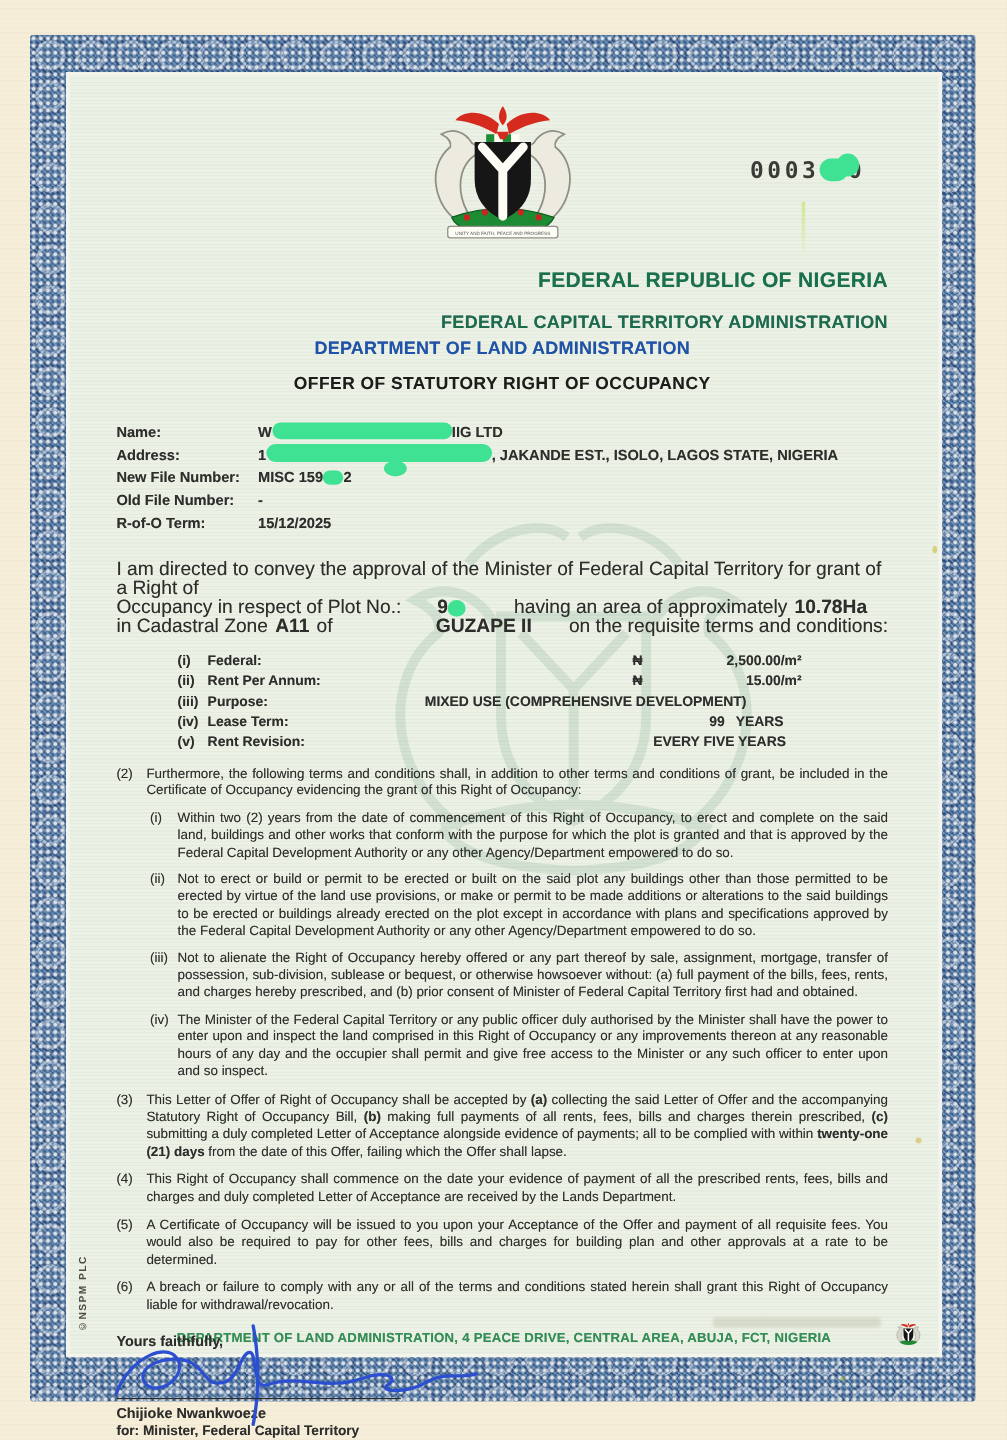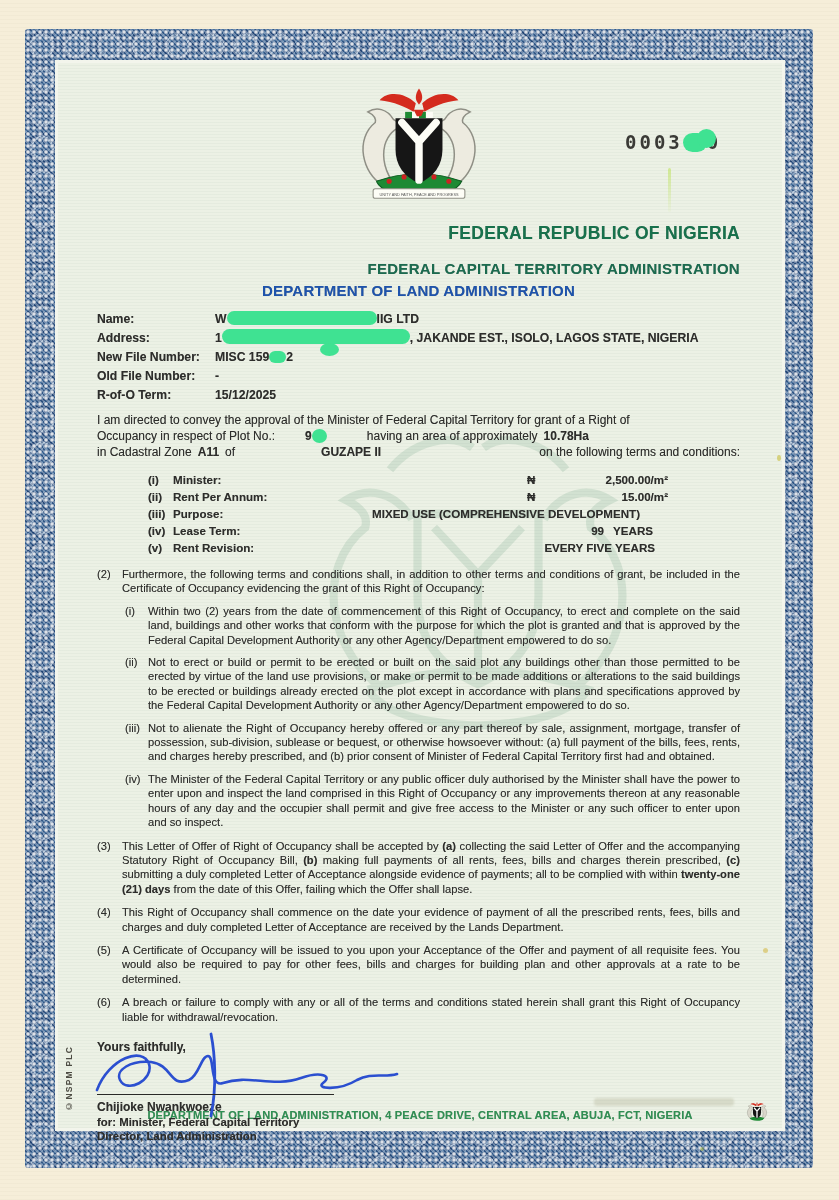--- a/index.html
+++ b/index.html
@@ -36,39 +36,39 @@
   
   .redact{display:inline-block;background:#3fe292;border-radius:8px;vertical-align:-2px;}
   .r-serial{width:24px;height:19px;border-radius:10px;vertical-align:-3px;position:relative;}
   .r-serial::after{content:"";position:absolute;left:14px;top:-4px;width:19px;height:19px;border-radius:50%;background:#3fe292;}
   .r-name{width:150px;height:14px;}
   .r-addr{width:188px;height:15px;position:relative;}
   .r-addr::after{content:"";position:absolute;left:98px;top:14px;width:19px;height:13px;border-radius:50%;background:#3fe292;}
   .r-file{width:17px;height:12px;border-radius:6px;}
   .r-plot{width:15px;height:14px;border-radius:50%;vertical-align:-3px;}
   
-  .info{margin-top:11px;font-size:12.2px;font-weight:bold;}
+  .info{margin-top:23px;font-size:12.2px;font-weight:bold;}
   .info-row{display:flex;line-height:19px;}
   .info-label{width:118px;flex:0 0 118px;}
   .info-val{white-space:nowrap;}
   
-  .intro{margin-top:7px;font-size:12px;line-height:16px;}
+  .intro{margin-top:21px;font-size:16px;line-height:16px;}
   .intro .b{font-weight:bold;}
   .iline{display:flex;white-space:nowrap;}
   .gap34{width:30px;} .gap40{width:40px;} .gap6{width:6px;}
   .push-right{margin-left:auto;}
   .guzape{margin-left:86px;font-weight:bold;}
   
   .terms{margin-top:13px;font-size:11.6px;font-weight:bold;}
   .t-row{position:relative;height:17px;}
   .t-num{position:absolute;left:51px;}
   .t-label{position:absolute;left:76px;}
   .t-naira{position:absolute;left:430px;}
   .t-val{position:absolute;white-space:nowrap;}
-  .t-v1{right:72px;} .t-v2{right:72px;} .t-v3{right:100px;padding-left:45px;} .t-v4{right:87px;word-spacing:6px;} .t-v5{right:85px;}
+  .t-v1{right:72px;} .t-v2{right:72px;} .t-v3{right:118px;padding-left:45px;} .t-v4{right:87px;word-spacing:6px;} .t-v5{right:85px;}
   
   .clause{display:flex;margin-top:9px;font-size:11.2px;line-height:14.4px;text-align:justify;}
   .c-num{flex:0 0 25px;}
   .c-txt{flex:1;}
   .sub{margin-left:28px;margin-top:8px;}
   .sub .c-num{flex:0 0 23px;}
   .bld{font-weight:bold;}
   
   .closing{margin-top:16px;font-size:12px;font-weight:bold;position:relative;}
   .sig-zone{position:relative;height:46px;}
@@ -154,20 +154,21 @@
         <path d="M63 15 C73 5 89 3 97 12 C84 13 71 19 65 23 Z" fill="#d42b1e"></path>
         <path d="M55 21 L65 21 L62 27 L58 27 Z" fill="#d42b1e"></path>
         <rect x="17" y="95" width="86" height="9" rx="2" fill="#fdfdf6" stroke="#8f8f85" stroke-width="1"></rect>
         <text x="60" y="101.5" text-anchor="middle" font-size="3.6" fill="#555">UNITY AND FAITH, PEACE AND PROGRESS</text>
       </svg>
     </div>
 
     <h1 class="h-green h1 txt">FEDERAL REPUBLIC OF NIGERIA</h1>
     <h2 class="h-green h2 txt">FEDERAL CAPITAL TERRITORY ADMINISTRATION</h2>
     <div class="h3 txt">DEPARTMENT OF LAND ADMINISTRATION</div>
+    <div class="doc-title txt">OFFER OF STATUTORY RIGHT OF OCCUPANCY</div>
 
     <div class="info txt">
       <div class="info-row">
         <span class="info-label">Name:</span>
         <span class="info-val"><span>W</span><span class="redact r-name"></span><span>IIG LTD</span></span>
       </div>
       <div class="info-row">
         <span class="info-label">Address:</span>
         <span class="info-val"><span>1</span><span class="redact r-addr"></span><span>, JAKANDE EST., ISOLO, LAGOS STATE, NIGERIA</span></span>
       </div>
@@ -196,28 +197,28 @@
           <span class="gap6"></span>
         <span class="b">10.78Ha</span>
       </div>
       <div class="iline">
         <span>in Cadastral Zone</span>
           <span class="gap6"></span>
         <span class="b">A11</span>
           <span class="gap6"></span>
         <span>of</span>
         <span class="guzape">GUZAPE II</span>
-        <span class="push-right">on the following terms and conditions:</span>
+        <span class="push-right">on the requisite terms and conditions:</span>
       </div>
     </div>
 
     <div class="terms txt">
       <div class="t-row">
         <span class="t-num">(i)</span>
-          <span class="t-label">Minister:</span>
+          <span class="t-label">Federal:</span>
         <span class="t-naira">₦</span>
         <span class="t-val t-v1">2,500.00/m²</span>
       </div>
       <div class="t-row">
         <span class="t-num">(ii)</span>
           <span class="t-label">Rent Per Annum:</span>
         <span class="t-naira">₦</span>
         <span class="t-val t-v2">15.00/m²</span>
       </div>
       <div class="t-row">

